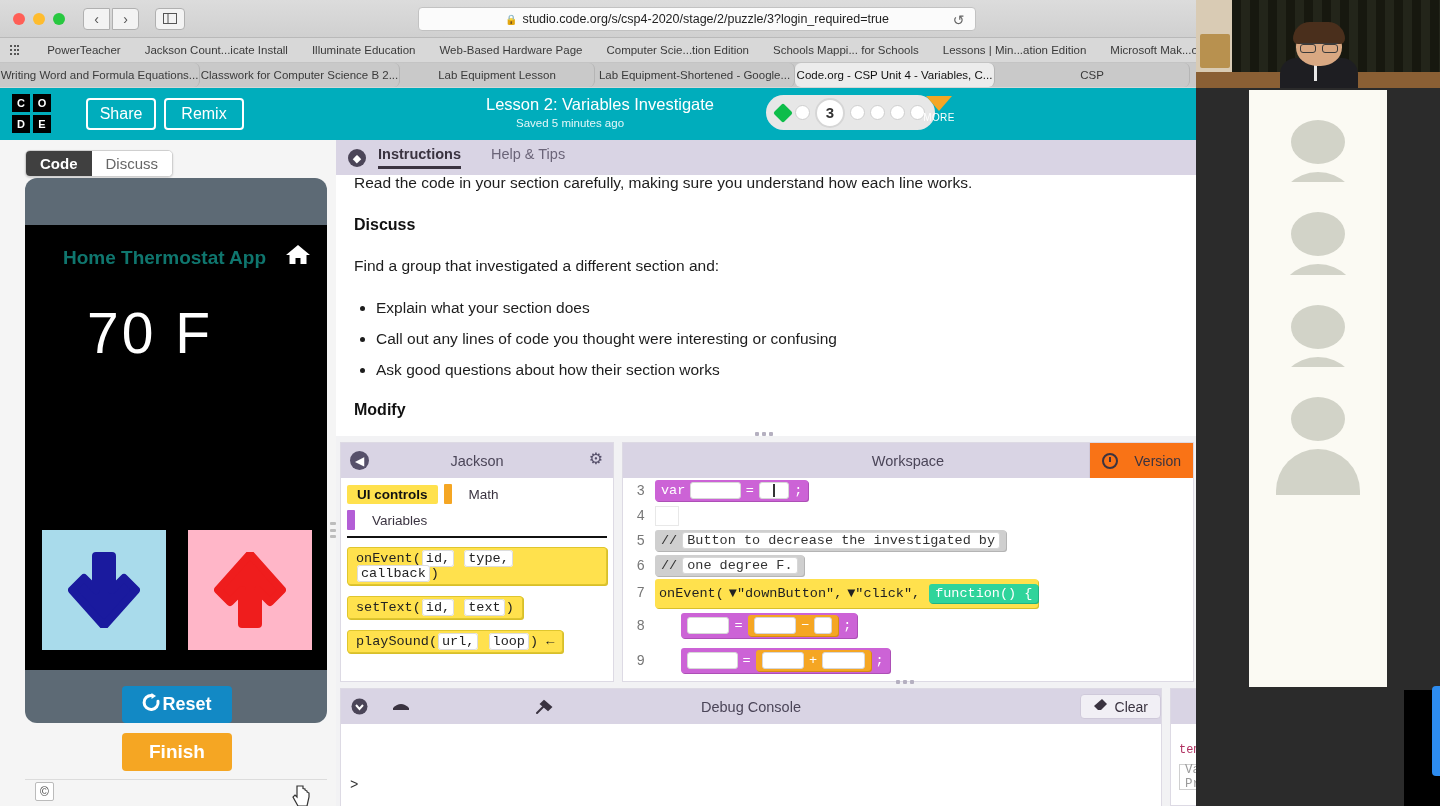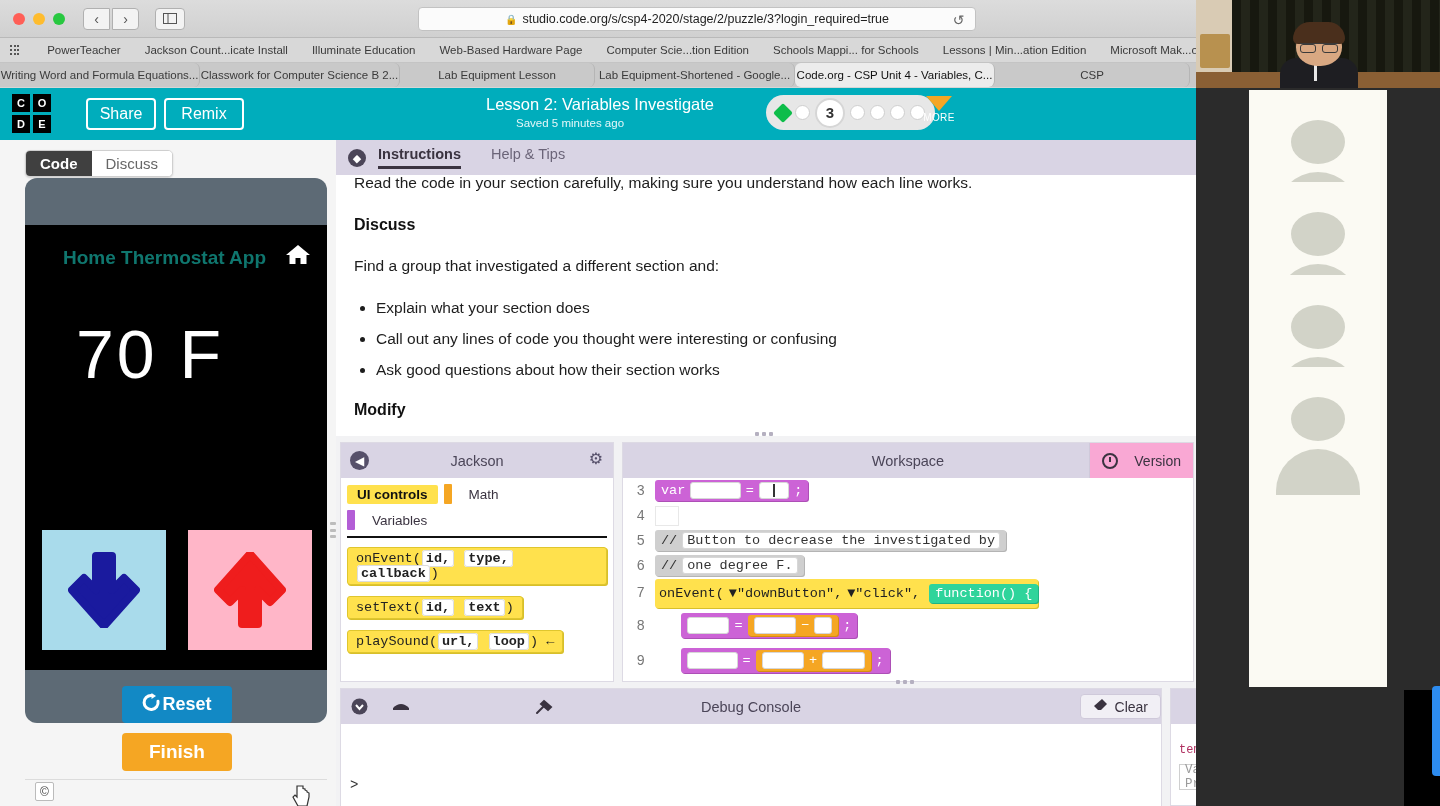--- a/index.html
+++ b/index.html
@@ -155,23 +155,22 @@
     background: #000000;
   }
   .app-title {
     position: absolute; left: 28px; top: 22px;
     color: #0f766e; font-size: 19px; font-weight: bold; margin-left: 10px;
   }
   .home-icon { position: absolute; right: 16px; top: 18px; color: #fff; }
   .temp-display {
     position: absolute; left: 0; top: 75px; width: 250px;
     text-align: center; color: #ffffff;
-    font-size: 68px; font-weight: 300; letter-spacing: 3px;
+    font-size: 57px; font-weight: 300; letter-spacing: 3px;
     font-family: "Liberation Sans", sans-serif;
-    margin-top: 15px;
   }
   .arrow-btn {
     position: absolute; top: 305px; width: 124px; height: 120px;
     display: flex; align-items: center; justify-content: center;
   }
   .arrow-btn.down { left: 17px; background: #a9dbeb; }
   .arrow-btn.up { left: 163px; background: #ffb6c8; }
   .reset-btn {
     position: absolute; left: 97px; top: 508px; width: 110px; height: 37px;
     background: #1289c5; border-radius: 4px; color: #fff;
@@ -268,31 +267,31 @@
   .blocks { padding: 9px 6px 0 6px; display: flex; flex-direction: column; gap: 11px; }
   .blk {
     display: inline-block; align-self: flex-start;
     background: #ffe14d; border: 1px solid #dfc62e;
     border-radius: 3px; padding: 3px 8px;
     font-family: "Liberation Mono", monospace; font-size: 13.5px; color: #222;
     box-shadow: 1px 1px 0 #d8bf2a;
   }
   .blk .fld {
     background: #ffffff; border: 1px solid #dcdcdc; border-radius: 3px;
-    padding: 0 3px; margin: 0 1px; font-weight: bold;
+    padding: 0 3px; margin: 0 1px;
   }
 
   .workspace-panel {
     position: absolute; left: 286px; top: 0; width: 572px; height: 240px;
     background: #ffffff; border: 1px solid #dddae4;
   }
   .ws-title { width: 100%; text-align: center; font-size: 14.5px; color: #4b4558; }
   .ws-version {
     position: absolute; right: 0px; top: 0px; height: 35px;
-    background: #f9a8d4; border-left: 1px solid #cfc9da;
+    background: #f97316; border-left: 1px solid #cfc9da;
     display: flex; align-items: center; gap: 16px; padding: 0 12px;
     font-size: 14px; color: #3a3340;
   }
   .ws-version .clock {
     width: 16px; height: 16px; border-radius: 50%; border: 2px solid #3a3340;
     position: relative;
   }
   .ws-version .clock::after {
     content: ''; position: absolute; left: 5px; top: 2px;
     width: 2px; height: 5px; background: #3a3340;

